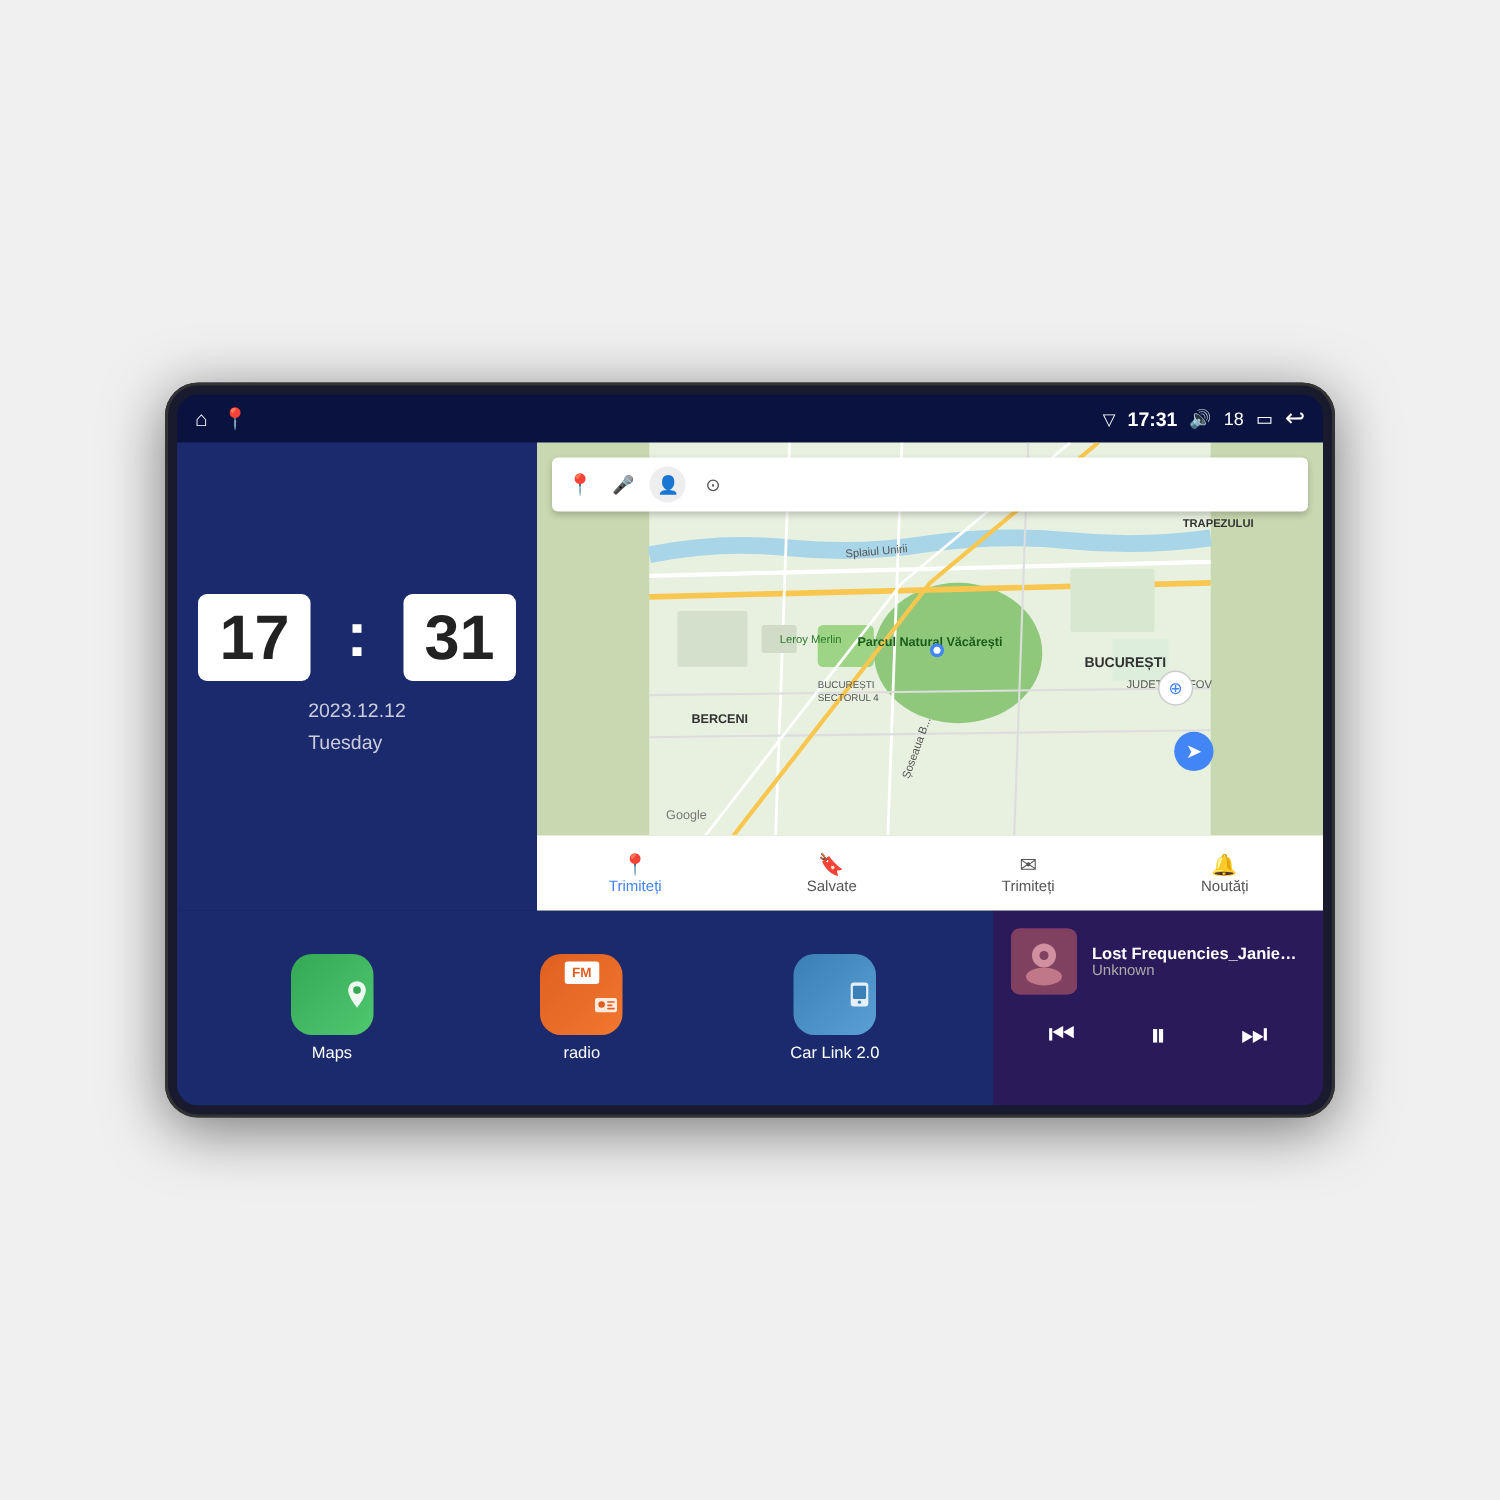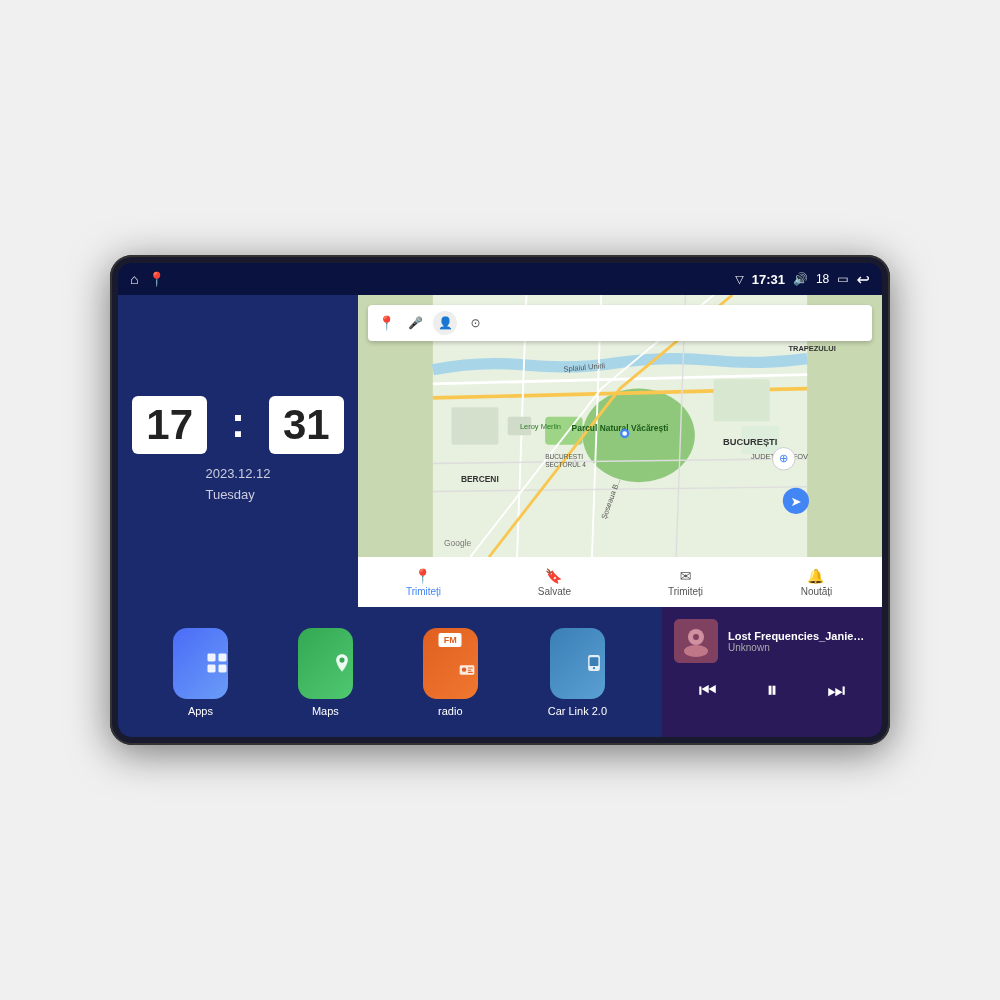--- a/index.html
+++ b/index.html
@@ -238,21 +238,21 @@
     .app-item {
       display: flex;
       flex-direction: column;
       align-items: center;
       gap: 6px;
       cursor: pointer;
     }
 
     .app-icon {
       width: 55px;
-      height: 71px;
+      height: 54px;
       border-radius: 14px;
       display: flex;
       align-items: center;
       justify-content: center;
       font-size: 24px;
       padding-left: 33px;
     }
 
     .app-label {
       color: white;
@@ -454,31 +454,20 @@
             </div>
           </div>
         </div>
 
       </div>
 
       <div class="bottom-section">
 
         <div class="apps-section">
 
-          <div class="app-item">
-            <div class="app-icon icon-apps">
-              <svg width="30" height="30" viewBox="0 0 30 30">
-                <rect x="2" y="2" width="11" height="11" rx="2" fill="white" opacity="0.9"></rect>
-                <rect x="17" y="2" width="11" height="11" rx="2" fill="white" opacity="0.9"></rect>
-                <rect x="2" y="17" width="11" height="11" rx="2" fill="white" opacity="0.9"></rect>
-                <rect x="17" y="17" width="11" height="11" rx="2" fill="white" opacity="0.9"></rect>
-              </svg>
-            </div>
-            <span class="app-label">Apps</span>
-          </div>
 
           <div class="app-item">
             <div class="app-icon icon-maps">
               <svg width="30" height="30" viewBox="0 0 30 30">
                 <path d="M15,3 C10.5,3 7,6.5 7,11 C7,17.5 15,27 15,27 C15,27 23,17.5 23,11 C23,6.5 19.5,3 15,3 Z" fill="white" opacity="0.9"></path>
                 <circle cx="15" cy="11" r="3.5" fill="#34a853"></circle>
               </svg>
             </div>
             <span class="app-label">Maps</span>
           </div>

